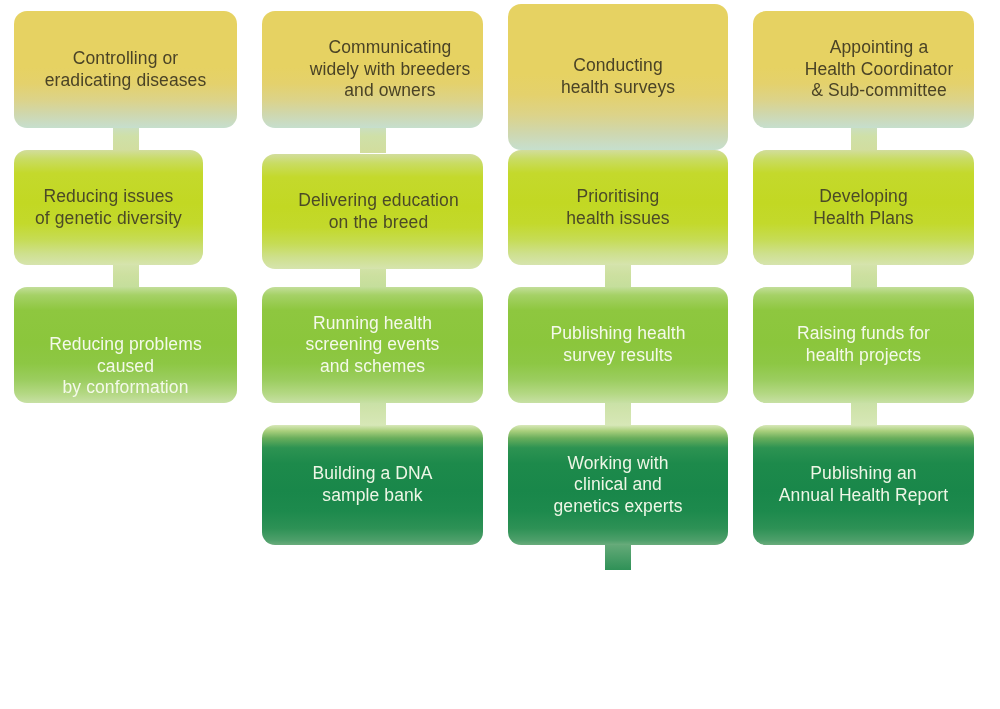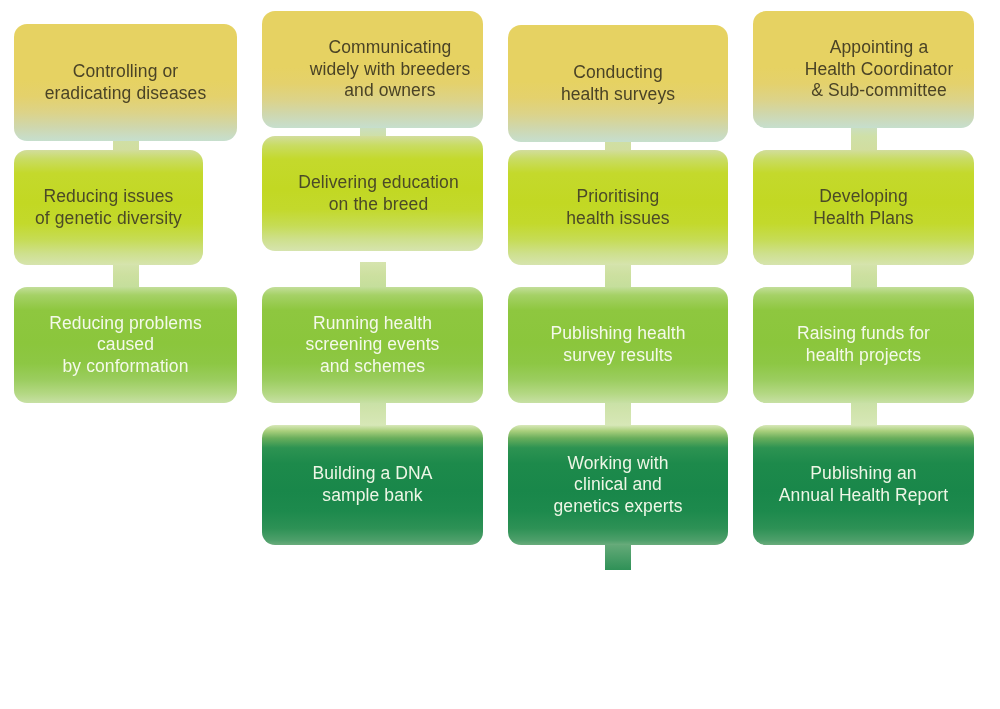--- a/index.html
+++ b/index.html
@@ -136,67 +136,67 @@
 </style>
 </head>
 <body>
 
 <div id="diagram">
 
   <div class="column" style="left:14px; width:223px;">
     <div class="neck neck-1" style="top:125px; height:28px;"></div>
     <div class="neck neck-2" style="top:262px; height:28px;"></div>
 
-    <div class="node tier-1" style="top:11px; left:0; width:223px; height:117px;margin-top:13px;">
+    <div class="node tier-1" style="top:11px; left:0; width:223px; height:117px;">
       <span class="label">Controlling or
 eradicating diseases</span>
     </div>
     <div class="node tier-2" style="top:150px; left:0; width:189px; height:115px;">
       <span class="label">Reducing issues
 of genetic diversity</span>
     </div>
-    <div class="node tier-3" style="top:287px; left:0; width:223px; height:116px;">
+    <div class="node tier-3" style="top:287px; left:0; width:223px; height:116px;align-items:flex-end;">
       <span class="label">Reducing problems
 caused
 by conformation</span>
     </div>
   </div>
 
   <div class="column" style="left:262px; width:221px;">
     <div class="neck neck-1" style="top:125px; height:28px;"></div>
     <div class="neck neck-2" style="top:262px; height:28px;"></div>
     <div class="neck neck-3" style="top:400px; height:28px;"></div>
 
     <div class="node tier-1" style="top:11px; left:0; width:221px; height:117px;padding-left:45px;">
       <span class="label">Communicating
 widely with breeders
 and owners</span>
     </div>
-    <div class="node tier-2" style="top:136px; left:0; width:221px; height:115px;padding-left:22px;">
+    <div class="node tier-2" style="top:154px; left:0; width:221px; height:115px;padding-left:22px;">
       <span class="label">Delivering education
 on the breed</span>
     </div>
     <div class="node tier-3" style="top:287px; left:0; width:221px; height:116px;">
       <span class="label">Running health
 screening events
 and schemes</span>
     </div>
     <div class="node tier-4" style="top:425px; left:0; width:221px; height:120px;">
       <span class="label">Building a DNA
 sample bank</span>
     </div>
   </div>
 
   <div class="column" style="left:508px; width:220px;">
     <div class="neck neck-1" style="top:125px; height:28px;"></div>
     <div class="neck neck-2" style="top:262px; height:28px;"></div>
     <div class="neck neck-3" style="top:400px; height:28px;"></div>
     <div class="neck neck-4" style="top:542px; height:28px;"></div>
 
-    <div class="node tier-1" style="top:25px; left:0; width:220px; height:117px;align-items:center;">
+    <div class="node tier-1" style="top:4px; left:0; width:220px; height:146px;align-items:center;">
       <span class="label">Conducting
 health surveys</span>
     </div>
     <div class="node tier-2" style="top:150px; left:0; width:220px; height:115px;">
       <span class="label">Prioritising
 health issues</span>
     </div>
     <div class="node tier-3" style="top:287px; left:0; width:220px; height:116px;">
       <span class="label">Publishing health
 survey results</span>

